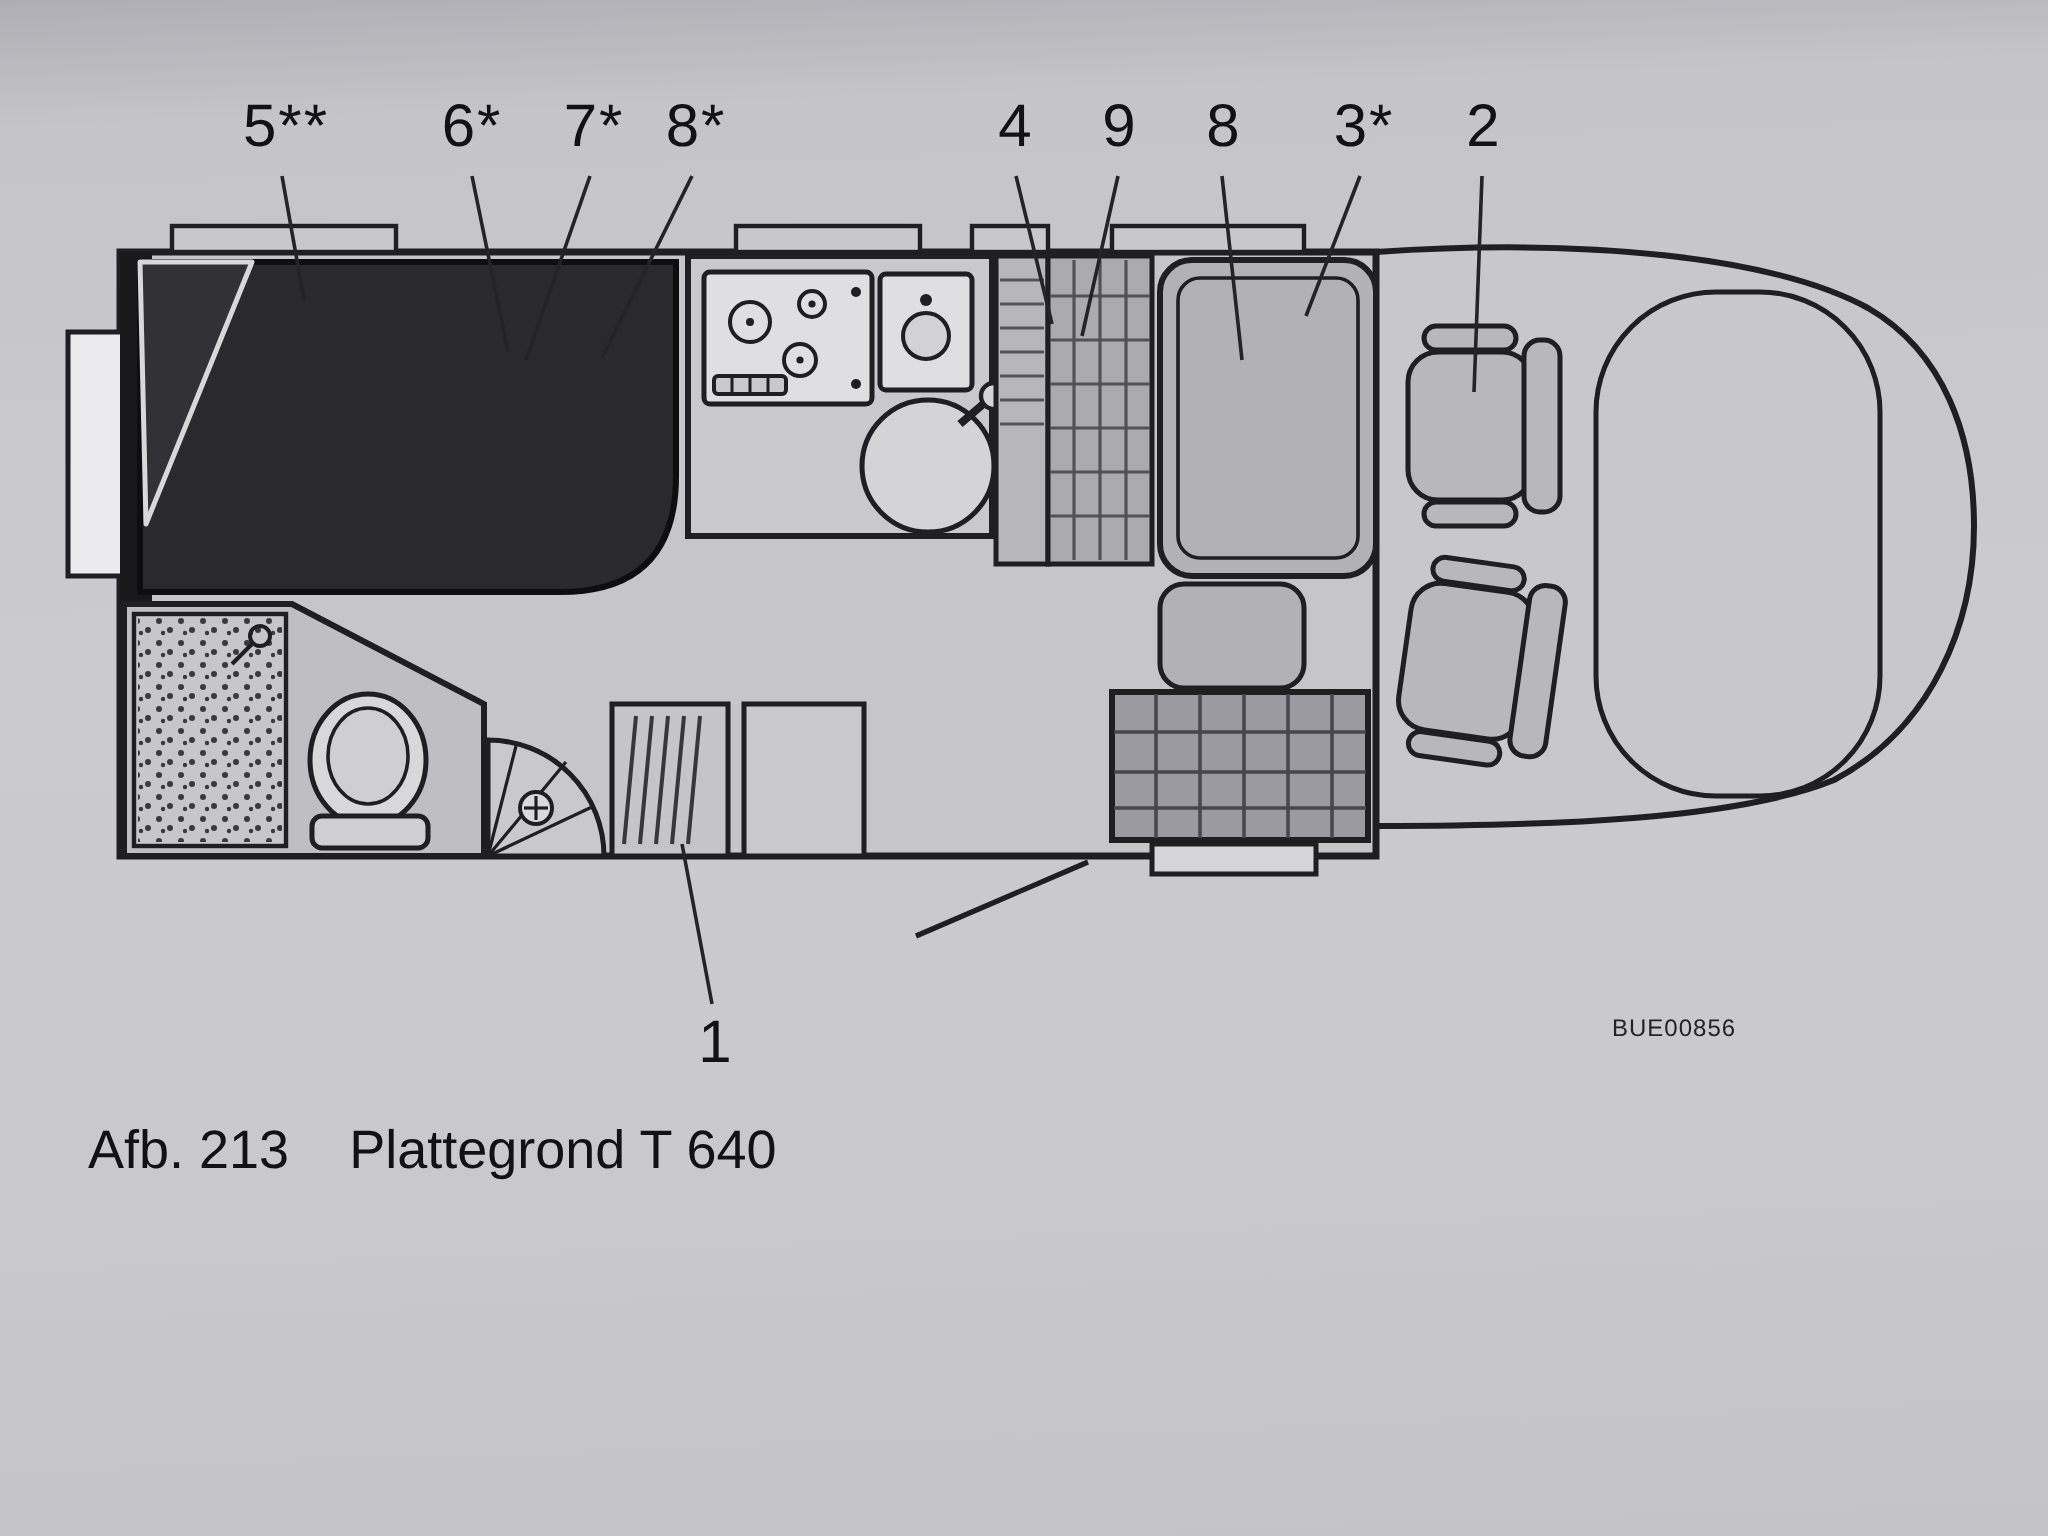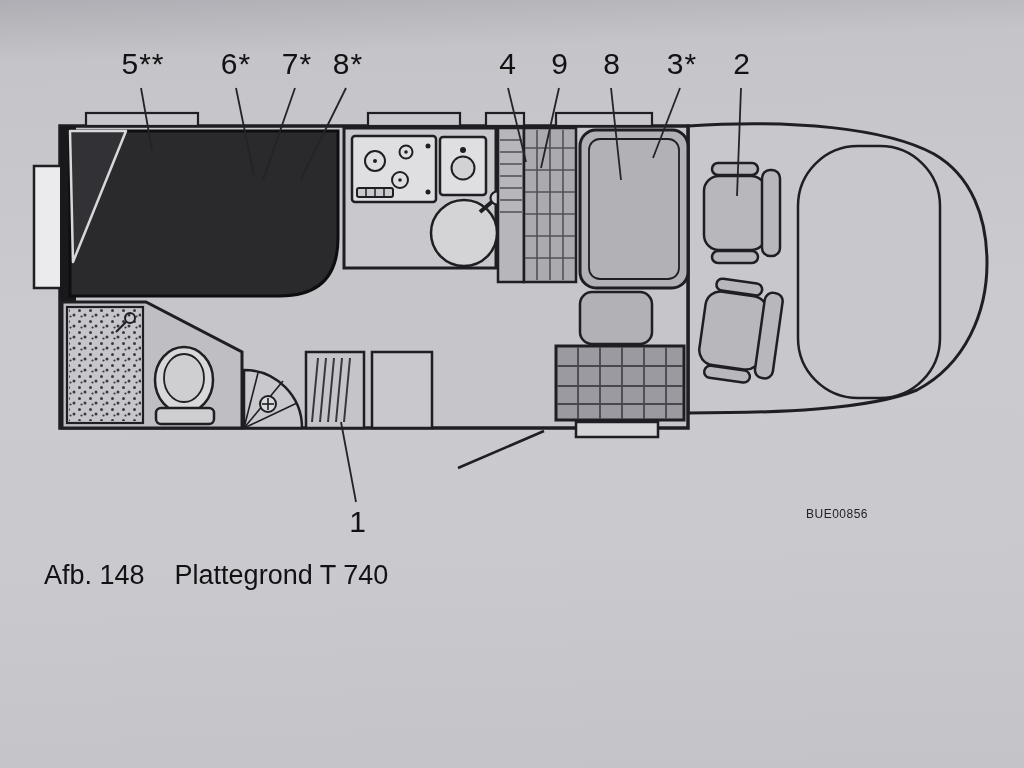--- a/index.html
+++ b/index.html
@@ -204,16 +204,16 @@
   <span class="callout" style="left:508px; top:47px;">4</span>
   <span class="callout" style="left:560px; top:47px;">9</span>
   <span class="callout" style="left:612px; top:47px;">8</span>
   <span class="callout" style="left:682px; top:47px;">3*</span>
   <span class="callout" style="left:742px; top:47px;">2</span>
   <span class="callout" style="left:358px; top:505px;">1</span>
 
   <span class="figcode">BUE00856</span>
 
   <div class="caption">
-    <span class="prefix">Afb. 148</span><span>Plattegrond T 740</span>
+    <span class="prefix">Afb. 213</span><span>Plattegrond T 640</span>
   </div>
 
 </div>
 
 </body></html>

